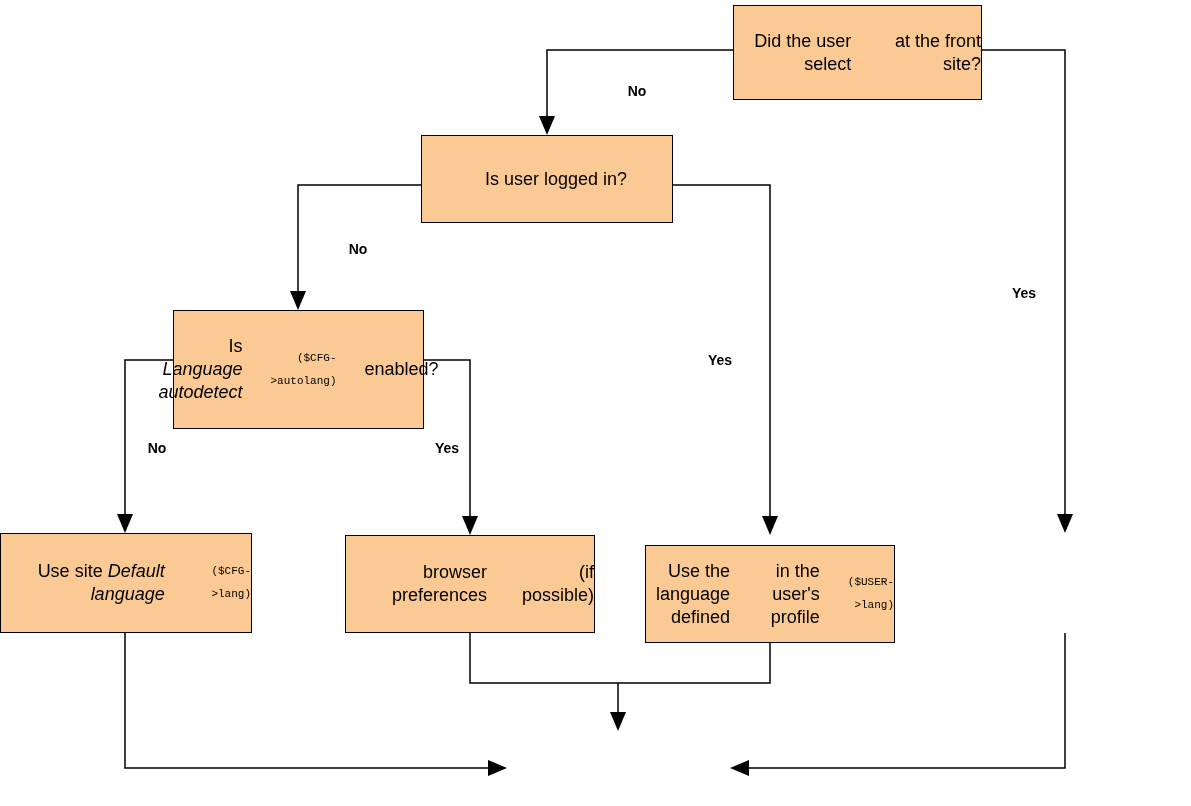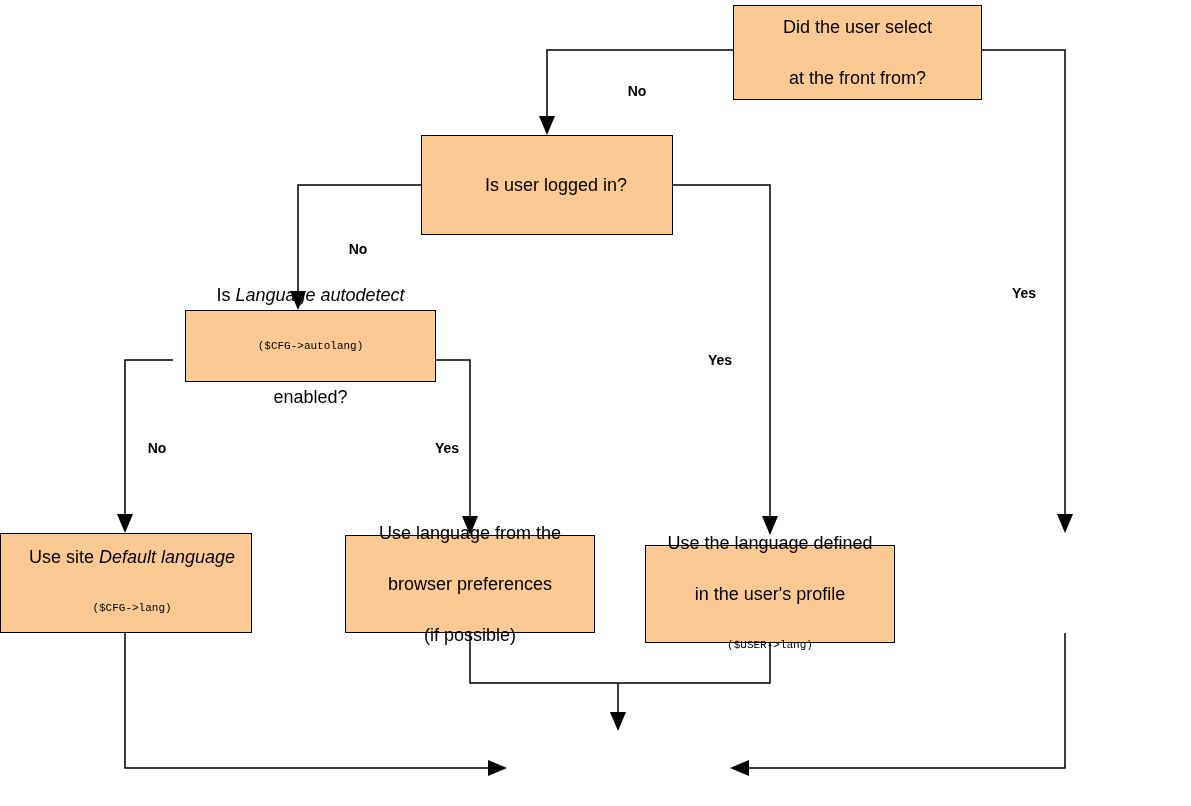--- a/index.html
+++ b/index.html
@@ -21,21 +21,21 @@
     left: 0; top: 0;
     width: 1191px; height: 806px;
     z-index: 0;
   }
   .node {
     position: absolute;
     box-sizing: border-box;
     border: 1.6px solid #000000;
     background: var(--decision-fill, #fbca94);
     display: flex;
-    flex-direction: column;
+    flex-direction: row;
     justify-content: center;
     align-items: center;
     text-align: right;
     font-size: 18px;
     line-height: 23px;
     z-index: 1;
     gap: 28px;
   }
   .node.terminal {
     background: var(--terminal-fill, #e6e6e6);
@@ -88,40 +88,39 @@
 
     <path class="wire" d="M125,633 L125,768 L489,768"></path>
     <polygon class="head" points="488,760 488,776 507,768"></polygon>
 
     <path class="wire" d="M1065,633 L1065,768 L748,768"></path>
     <polygon class="head" points="749,760 749,776 730,768"></polygon>
   </svg>
 
   <div class="node" style="left:733px; top:5px; width:249px; height:95px;">
     <div>Did the user select</div>
-    <div>at the front from?</div>
+    <div>at the front site?</div>
   </div>
 
-  <div class="node" style="left:421px; top:135px; width:252px; height:100px;padding-left:18px;">
+  <div class="node" style="left:421px; top:135px; width:252px; height:88px;padding-left:18px;">
     <div>Is user logged in?</div>
   </div>
 
-  <div class="node" style="left:185px; top:310px; width:251px; height:72px;">
+  <div class="node" style="left:173px; top:310px; width:251px; height:119px;">
     <div><span>Is </span><span class="it">Language autodetect</span></div>
     <div class="code">($CFG-&gt;autolang)</div>
     <div>enabled?</div>
   </div>
 
   <div class="node" style="left:0px; top:533px; width:252px; height:100px;padding-left:12px;">
     <div><span>Use site </span><span class="it">Default language</span></div>
     <div class="code">($CFG-&gt;lang)</div>
   </div>
 
   <div class="node" style="left:345px; top:535px; width:250px; height:98px;">
-    <div>Use language from the</div>
     <div>browser preferences</div>
     <div>(if possible)</div>
   </div>
 
   <div class="node" style="left:645px; top:545px; width:250px; height:98px;">
     <div>Use the language defined</div>
     <div>in the user's profile</div>
     <div class="code">($USER-&gt;lang)</div>
   </div>
 

